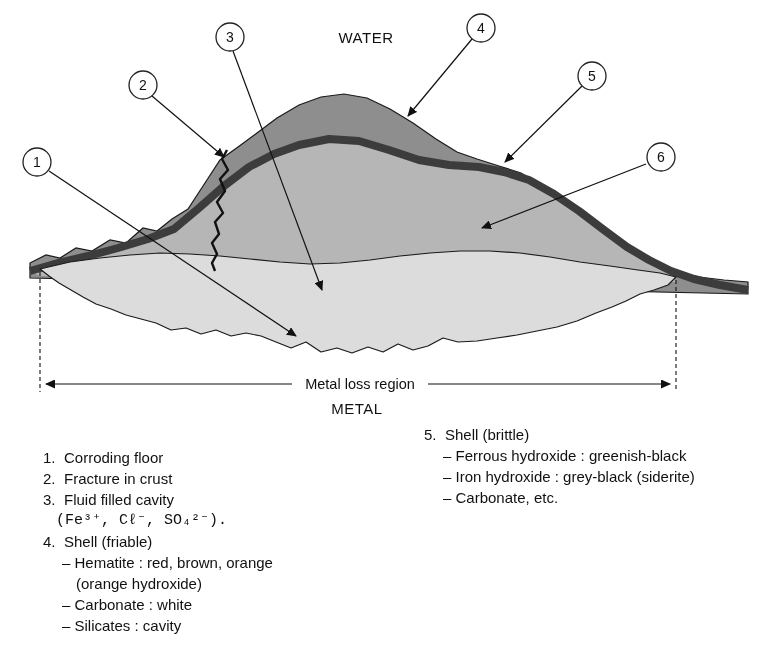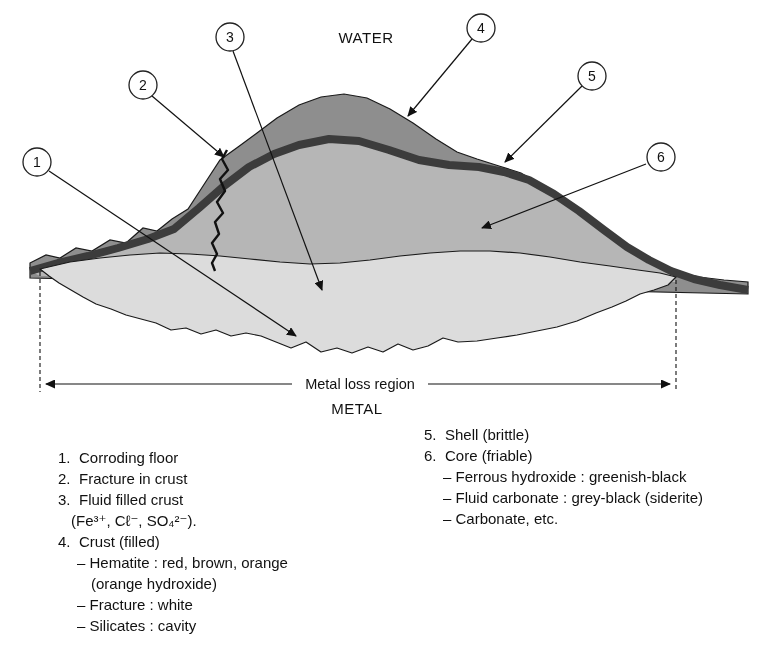--- a/index.html
+++ b/index.html
@@ -9,27 +9,27 @@
     background:#ffffff;
     font-family:"Liberation Sans","DejaVu Sans",sans-serif;
     color:#111;
     overflow:hidden;
   }
   .diagram-svg{position:absolute;left:0;top:0;}
   svg text{font-family:"Liberation Sans","DejaVu Sans",sans-serif;fill:#111;}
   .fig-label{font-size:15px;letter-spacing:0.5px;}
   .loss-label{font-size:14.5px;}
   .callout-num{font-size:14px;text-anchor:middle;}
-  .legend-left{position:absolute;left:58px;top:447px;}
+  .legend-left{position:absolute;left:43px;top:447px;}
   .legend-right{position:absolute;left:424px;top:424px;}
   .lgline{font-size:15px;line-height:21px;white-space:nowrap;}
   .lgline .num{display:inline-block;min-width:21px;}
   .lgline.sub{padding-left:19px;}
   .lgline.cont{padding-left:33px;}
-  .lgline.formula{padding-left:13px;}
+  .lgline.formula{padding-left:13px;font-family:Liberation Mono, monospace;}
 </style>
 </head>
 <body>
 
 <div class="page">
 
   <svg class="diagram-svg" width="761" height="435" viewBox="0 0 761 435">
     <defs>
       <marker id="ah" markerWidth="11" markerHeight="9" refX="9" refY="4.5" orient="auto" markerUnits="userSpaceOnUse">
         <path d="M0,0 L10,4.5 L0,9 Z" fill="#111"></path>
@@ -109,37 +109,34 @@
   </svg>
 
   <div class="legend-left">
     <div class="lgline">
       <span class="num">1.</span><span>Corroding floor</span>
     </div>
     <div class="lgline">
       <span class="num">2.</span><span>Fracture in crust</span>
     </div>
     <div class="lgline">
-      <span class="num">3.</span><span>Fluid filled crust</span>
+      <span class="num">3.</span><span>Fluid filled cavity</span>
     </div>
     <div class="lgline formula">(Fe³⁺, Cℓ⁻, SO₄²⁻).</div>
     <div class="lgline">
-      <span class="num">4.</span><span>Crust (filled)</span>
+      <span class="num">4.</span><span>Shell (friable)</span>
     </div>
     <div class="lgline sub">– Hematite : red, brown, orange</div>
     <div class="lgline cont">(orange hydroxide)</div>
-    <div class="lgline sub">– Fracture : white</div>
+    <div class="lgline sub">– Carbonate : white</div>
     <div class="lgline sub">– Silicates : cavity</div>
   </div>
 
   <div class="legend-right">
     <div class="lgline">
       <span class="num">5.</span><span>Shell (brittle)</span>
     </div>
-    <div class="lgline">
-      <span class="num">6.</span><span>Core (friable)</span>
-    </div>
     <div class="lgline sub">– Ferrous hydroxide : greenish-black</div>
-    <div class="lgline sub">– Fluid carbonate : grey-black (siderite)</div>
+    <div class="lgline sub">– Iron hydroxide : grey-black (siderite)</div>
     <div class="lgline sub">– Carbonate, etc.</div>
   </div>
 
 </div>
 
 </body></html>

